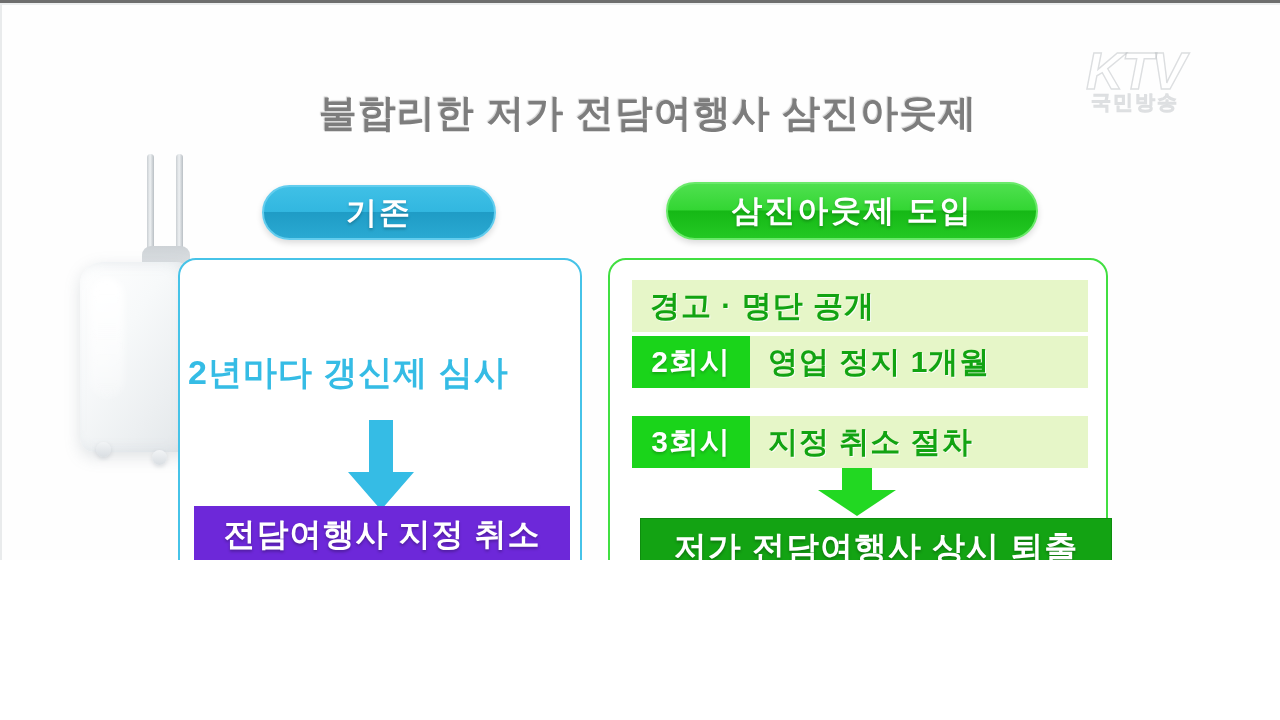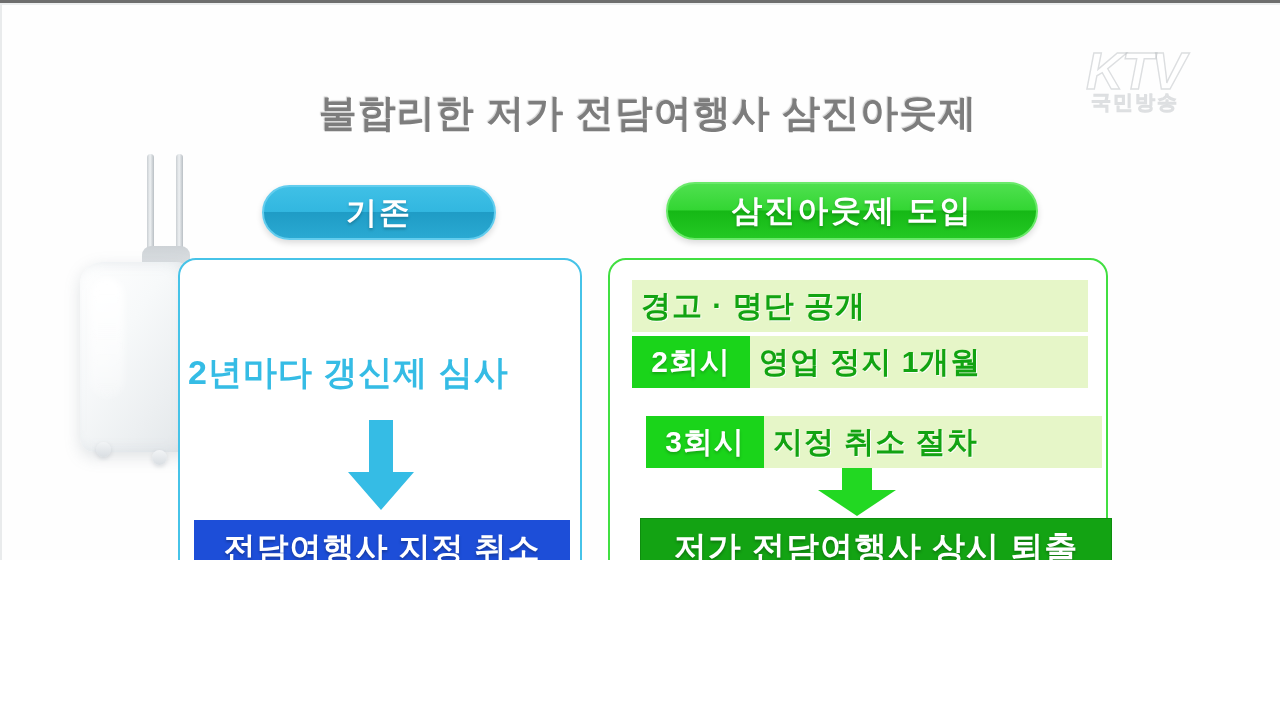--- a/index.html
+++ b/index.html
@@ -204,25 +204,25 @@
   .bottom-bar {
     position: absolute;
     display: flex;
     align-items: center;
     justify-content: center;
     font-weight: bold;
     color: #ffffff;
     text-shadow: 0 2px 3px rgba(0,0,0,0.28);
   }
   .bar-blue {
-    left: 14px; top: 260px;
+    left: 14px; top: 246px;
     width: 376px; height: 58px;
     font-size: 32px;
     letter-spacing: 1px;
-    background: #1d4ed8;
+    background: #6d28d9;
   }
   .bar-green {
     left: 30px; top: 258px;
     width: 472px; height: 60px;
     font-size: 33px;
     letter-spacing: 1px;
     background: #13a313;
     border: 1px solid #0e8d0e;
   }
 
@@ -230,39 +230,39 @@
   .step-row {
     position: absolute;
     left: 22px;
     display: flex;
     align-items: stretch;
     width: 456px;
     height: 52px;
   }
   .step-row.r1 { top: 20px; }
   .step-row.r2 { top: 76px; }
-  .step-row.r3 { top: 156px; margin-left: 14px; }
+  .step-row.r3 { top: 156px; }
 
   .step-badge {
     width: 118px;
     display: flex;
     align-items: center;
     justify-content: center;
     background: #1ad41a;
     color: #ffffff;
     font-size: 30px;
     font-weight: bold;
     letter-spacing: 1px;
     text-shadow: 0 2px 3px rgba(0,0,0,0.22);
   }
   .step-text {
     flex: 1;
     display: flex;
     align-items: center;
-    padding-left: 9px;
+    padding-left: 18px;
     background: #e6f6c8;
     color: #12a312;
     font-size: 30px;
     font-weight: bold;
     letter-spacing: 1px;
     text-shadow: 1px 1px 0 rgba(255,255,255,0.85);
   }
 </style>
 </head>
 <body>

